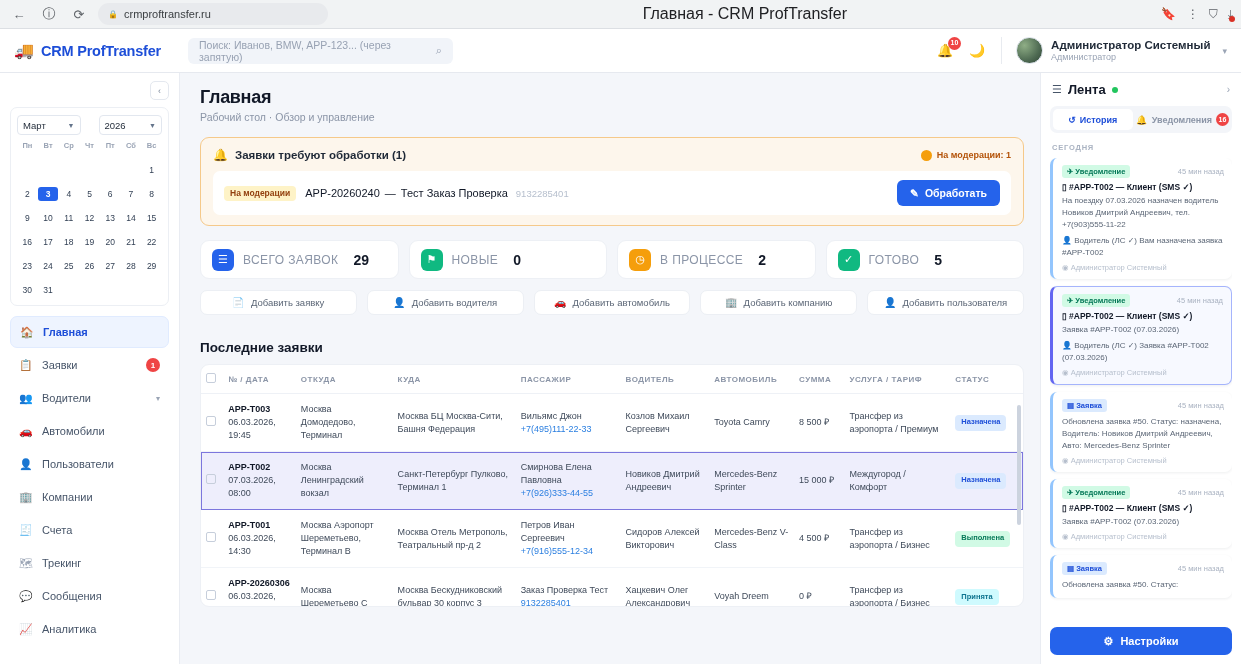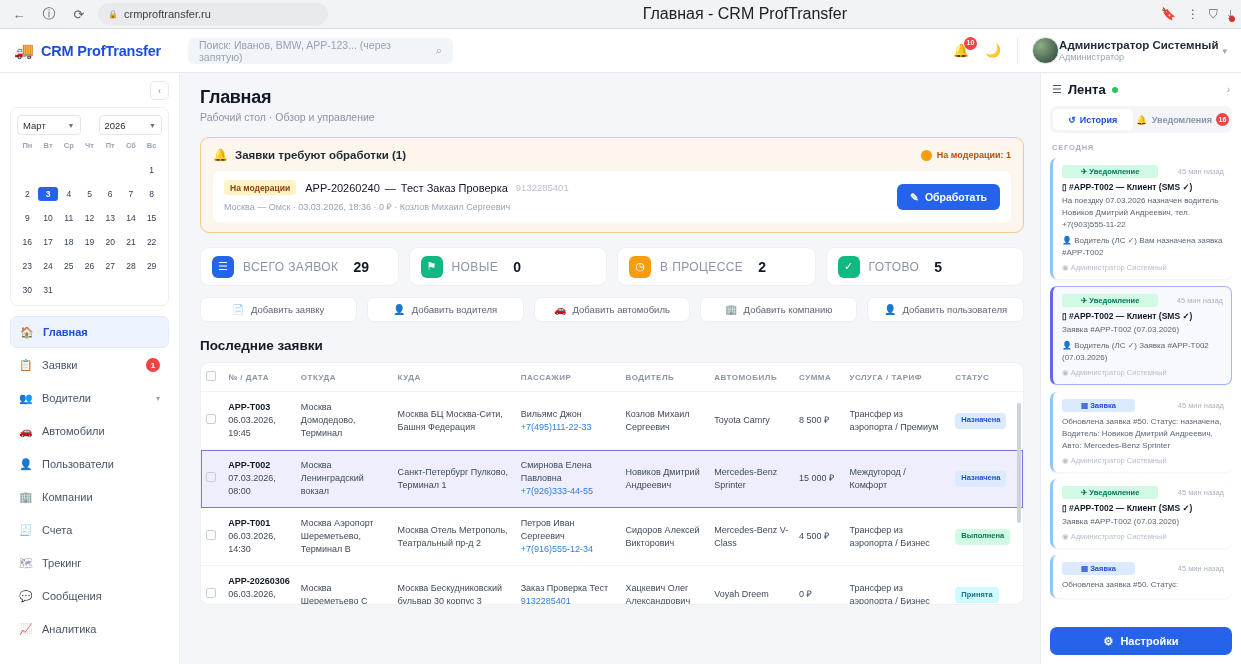--- a/index.html
+++ b/index.html
@@ -41,21 +41,21 @@
   }
   .searchbox .sicon { color: #9aa4b5; font-size: 11px; }
   .appbar-spacer { flex: 1; }
   .bell-wrap { position: relative; width: 22px; height: 22px; display:flex; align-items:center; justify-content:center; }
   .bell-badge {
     position: absolute; top: -3px; right: -4px; background: #ef4444; color: #fff;
     font-size: 7px; line-height: 11px; min-width: 13px; height: 13px; border-radius: 7px;
     text-align: center; font-weight: bold; padding: 0 2px;
   }
   .moon { color: #334155; font-size: 13px; margin: 0 16px 0 12px; }
-  .user-chip { display: flex; align-items: center; padding-left: 14px; border-left: 1px solid #e8ebf0; }
+  .user-chip { display: flex; align-items: center; gap: 8px; padding-left: 14px; border-left: 1px solid #e8ebf0; }
   .avatar {
     width: 27px; height: 27px; border-radius: 50%;
     background: radial-gradient(circle at 30% 30%, #8fae86, #4f6b53 60%, #2f4435);
     border: 1px solid #dbe1ea;
   }
   .user-name { font-size: 11.5px; color: #1f2937; font-weight: bold; line-height: 1.25; }
   .user-role { font-size: 9px; color: #9aa4b5; line-height: 1.25; }
   .chev { color: #9aa4b5; font-size: 9px; margin-left: 4px; }
 
   
@@ -146,21 +146,21 @@
   .stat-val { font-size: 14px; font-weight: bold; color: #111827; margin-left: 6px; }
 
   .actions { display: flex; gap: 10px; margin-top: 11px; }
   .action {
     flex: 1; background: #fff; border: 1px solid #eceff4; border-radius: 7px;
     height: 25px; display: flex; align-items: center; justify-content: center;
     gap: 6px; font-size: 9.5px; color: #5b6676;
   }
   .action .aic { color: #7b8799; font-size: 10px; }
 
-  .sec-title { font-size: 13.5px; font-weight: bold; color: #111827; margin: 16px 0 9px; }
+  .sec-title { font-size: 13.5px; font-weight: bold; color: #111827; margin: 25px 0 9px; }
 
   .tablewrap { background: #fff; border: 1px solid #edf0f5; border-radius: 9px; overflow: hidden;
     position: relative; height: 243px; }
   table { width: 100%; border-collapse: collapse; table-layout: fixed; }
   th {
     font-size: 8px; color: #8b95a7; font-weight: bold; letter-spacing: 0.5px;
     text-align: left; padding: 8px 5px; border-bottom: 1px solid #eef1f6;
   }
   td { font-size: 9px; color: #3f4a5a; padding: 9px 5px; vertical-align: middle;
        border-bottom: 1px solid #f1f4f8; line-height: 1.45; }
@@ -192,21 +192,21 @@
   .rp-tab.active { background: #fff; color: #1d4ed8; }
   .rp-tab-badge { background: #ef4444; color: #fff; font-size: 7px; border-radius: 7px;
     min-width: 13px; height: 13px; display: flex; align-items: center; justify-content: center; font-weight: bold; }
   .rp-daylabel { font-size: 7.5px; color: #aab3c2; letter-spacing: 0.8px; font-weight: bold;
     margin: 10px 0 6px 2px; }
   .feed { flex: 1; overflow: hidden; display: flex; flex-direction: column; gap: 7px; }
   .fcard { border-radius: 7px; padding: 7px 8px 7px 9px; border-left: 3px solid #93c5fd;
     background: #fff; box-shadow: 0 1px 3px rgba(16,24,40,0.07); }
   .fcard.hl { border: 1.5px solid #a5b4fc; border-left: 3px solid #6366f1; background: #f7f9ff; }
   .f-top { display: flex; align-items: center; margin-bottom: 4px; }
-  .f-chip { font-size: 7.5px; font-weight: bold; padding: 2px 19px; border-radius: 3px; }
+  .f-chip { font-size: 7.5px; font-weight: bold; padding: 2px 5px; border-radius: 3px; }
   .c-notif { background: #d1fae5; color: #047857; }
   .c-order { background: #dbeafe; color: #1d4ed8; }
   .f-time { margin-left: auto; font-size: 7.5px; color: #aab3c2; }
   .f-title { font-size: 8.5px; font-weight: bold; color: #111827; margin-bottom: 3px; }
   .f-body { font-size: 8px; color: #5b6676; line-height: 1.5; }
   .f-sub { font-size: 8px; color: #5b6676; line-height: 1.5; margin-top: 4px; }
   .f-author { font-size: 7.5px; color: #b6bfcd; margin-top: 4px; }
   .settings-btn {
     position: absolute; left: 9px; right: 9px; bottom: 9px; background: #2563eb;
     color: #fff; border: none; border-radius: 7px; height: 28px; font-size: 11px;
@@ -392,21 +392,20 @@
       </div>
       <div class="alert-card">
         <div style="flex:1">
           <div style="display:flex;align-items:center;flex-wrap:wrap">
             <span class="mod-chip">На модерации</span>
             <span class="alert-code">APP-20260240</span>
             <span class="alert-code" style="margin:0 5px">—</span>
             <span class="alert-code">Тест Заказ Проверка</span>
             <span class="alert-phone">9132285401</span>
           </div>
-          <div class="alert-meta">Москва — Омск · 03.03.2026, 18:36 · 0 ₽ · Козлов Михаил Сергеевич</div>
         </div>
         <button class="btn-process">
           <span>✎</span>
           <span>Обработать</span>
         </button>
       </div>
     </div>
 
     <div class="stats" id="stats">
         <div class="stat">

